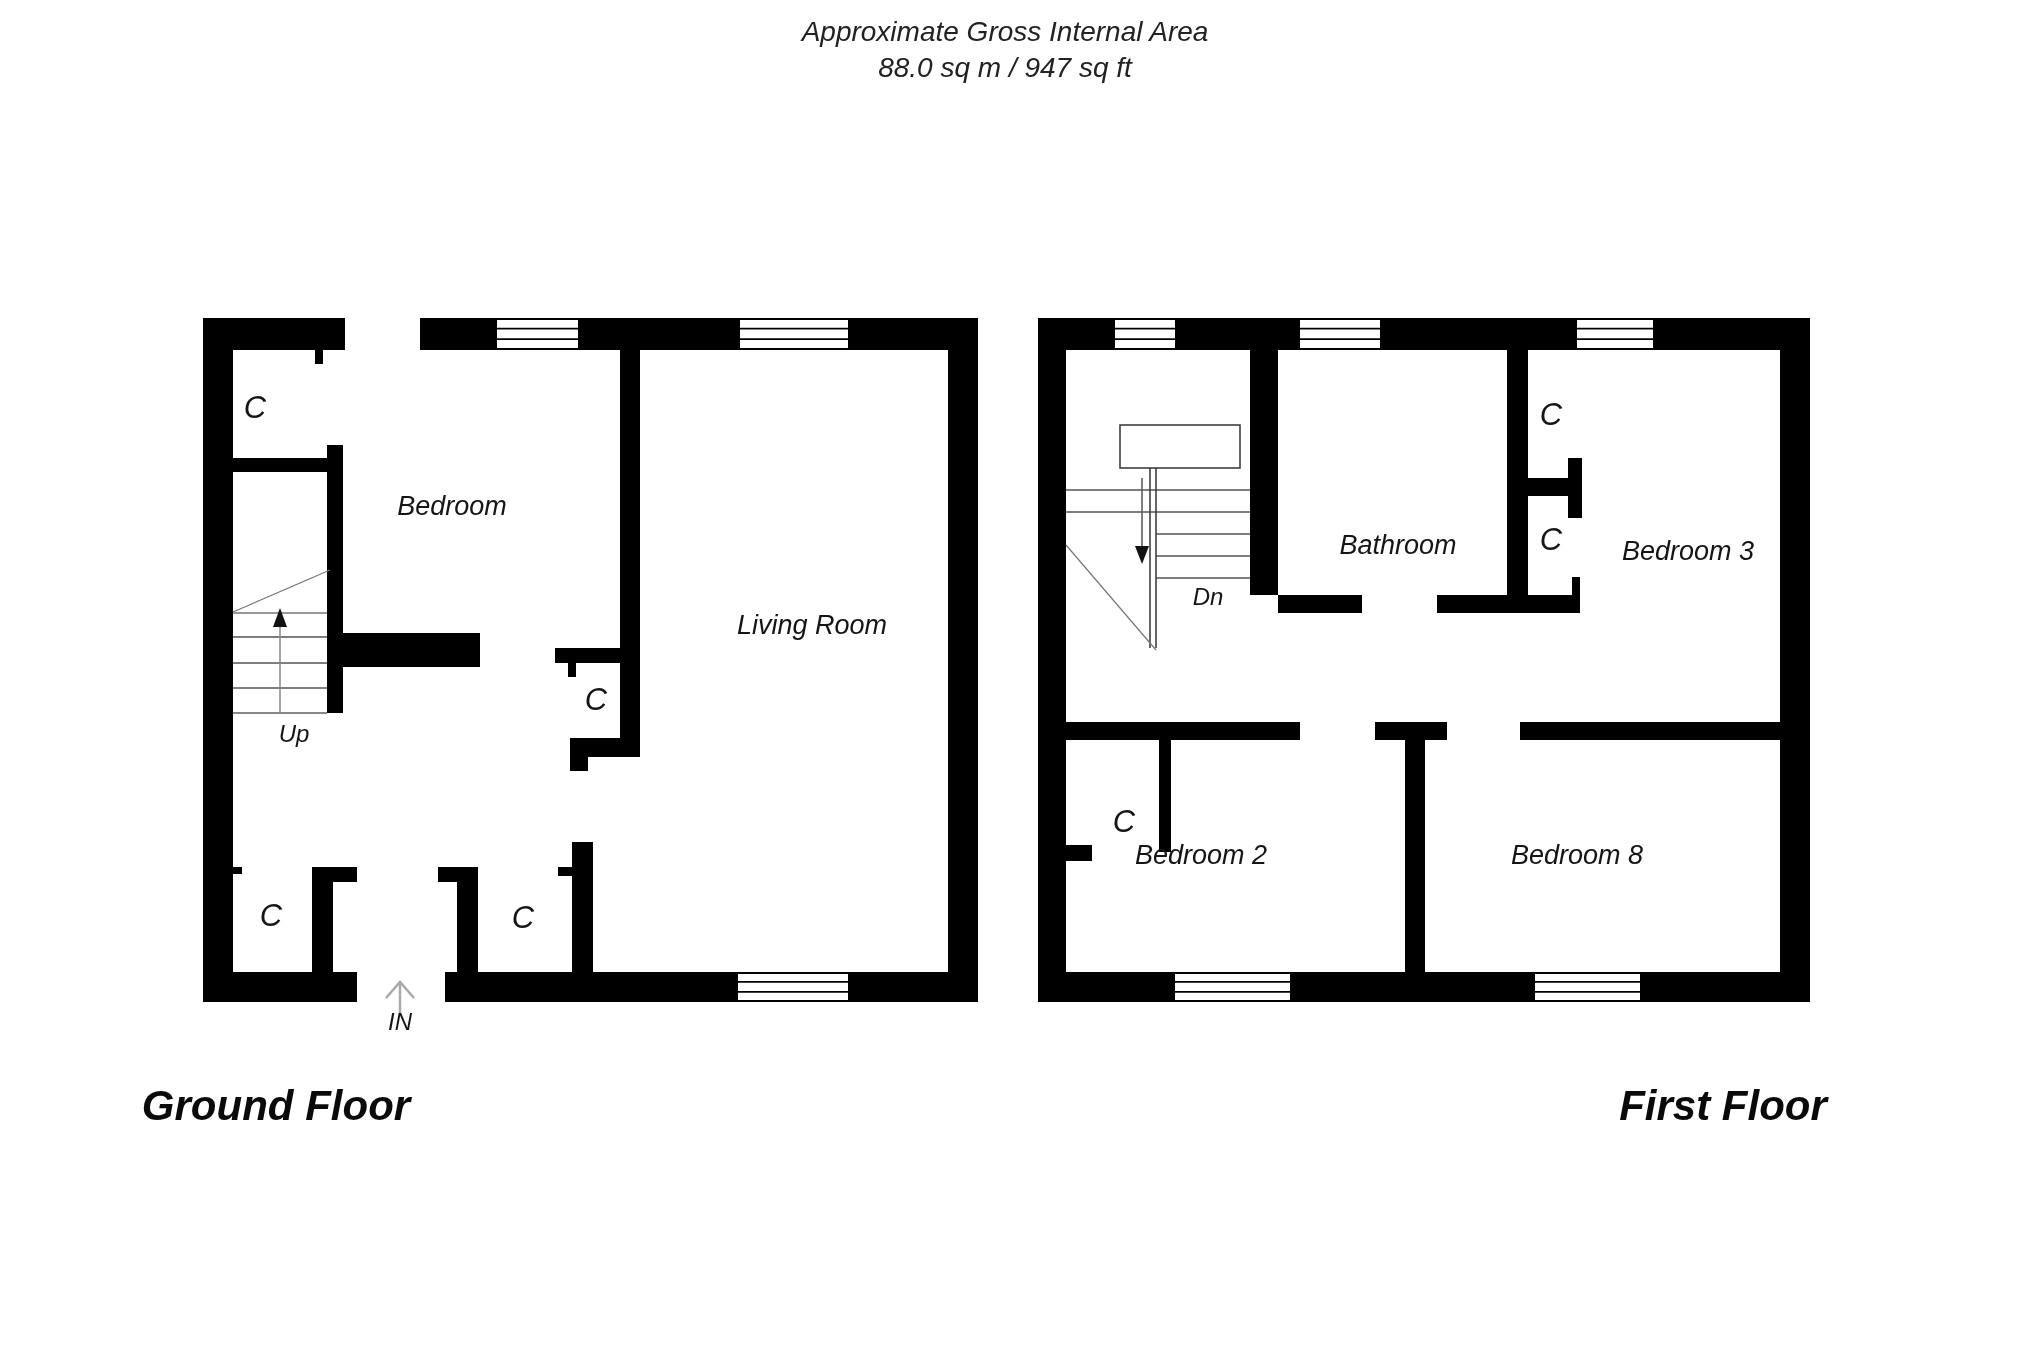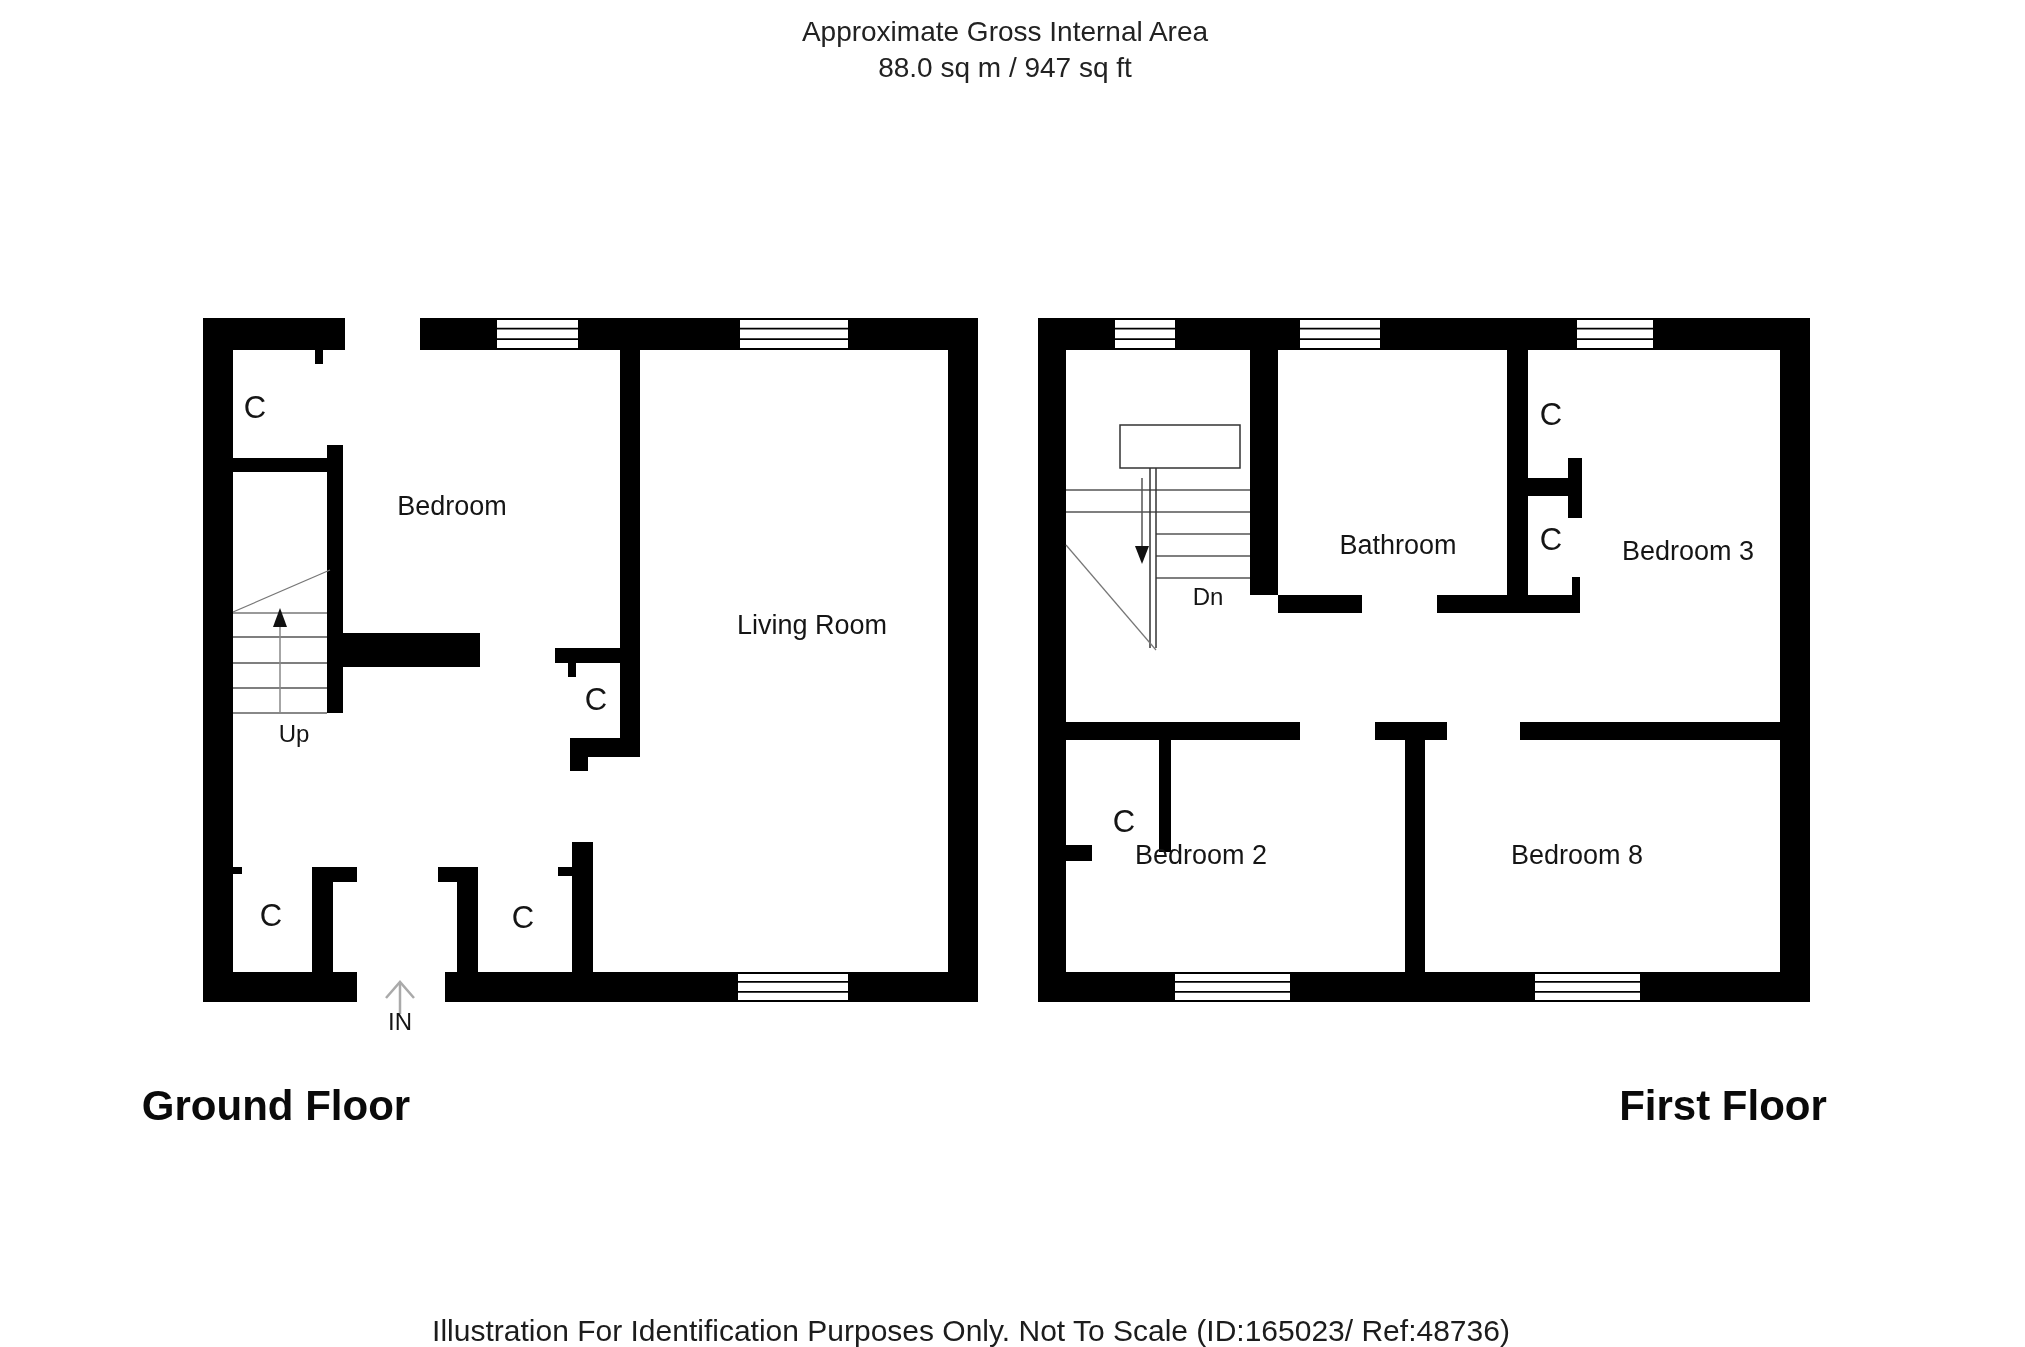--- a/index.html
+++ b/index.html
@@ -5,20 +5,21 @@
   html,body{margin:0;padding:0;background:#ffffff;}
   .canvas{
     position:relative;width:2025px;height:1347px;background:#ffffff;overflow:hidden;
     font-family:"Liberation Sans","DejaVu Sans",sans-serif;color:#111;
   }
   .plan-svg{position:absolute;left:0;top:0;}
   .lbl{
     position:absolute;transform:translate(-50%,-50%);
     white-space:nowrap;color:#151515;font-size:27px;line-height:1.1;
     letter-spacing:0px;
+    font-style:italic;
   }
   .lbl.title{font-size:28px;color:#222;}
   .lbl.closet{font-size:31px;}
   .lbl.small{font-size:24px;}
   .lbl.floor-title{font-size:42px;font-weight:bold;color:#0a0a0a;}
   .lbl.disclaimer{font-size:30px;color:#1c1c1c;}
 </style>
 </head>
 <body>
 
@@ -177,14 +178,13 @@
   <div class="lbl room" style="left:1398px;top:546px">Bathroom</div>
   <div class="lbl closet" style="left:1551px;top:415px">C</div>
   <div class="lbl closet" style="left:1551px;top:540px">C</div>
   <div class="lbl room" style="left:1688px;top:552px">Bedroom 3</div>
   <div class="lbl small" style="left:1208px;top:597px">Dn</div>
   <div class="lbl closet" style="left:1124px;top:822px">C</div>
   <div class="lbl room" style="left:1201px;top:856px">Bedroom 2</div>
   <div class="lbl room" style="left:1577px;top:856px">Bedroom 8</div>
   <div class="lbl floor-title" style="left:1723px;top:1106px">First Floor</div>
 
-  <div class="lbl disclaimer" style="left:971px;top:1330px">Illustration For Identification Purposes Only. Not To Scale (ID:165023/ Ref:48736)</div>
 </div>
 
 </body></html>

